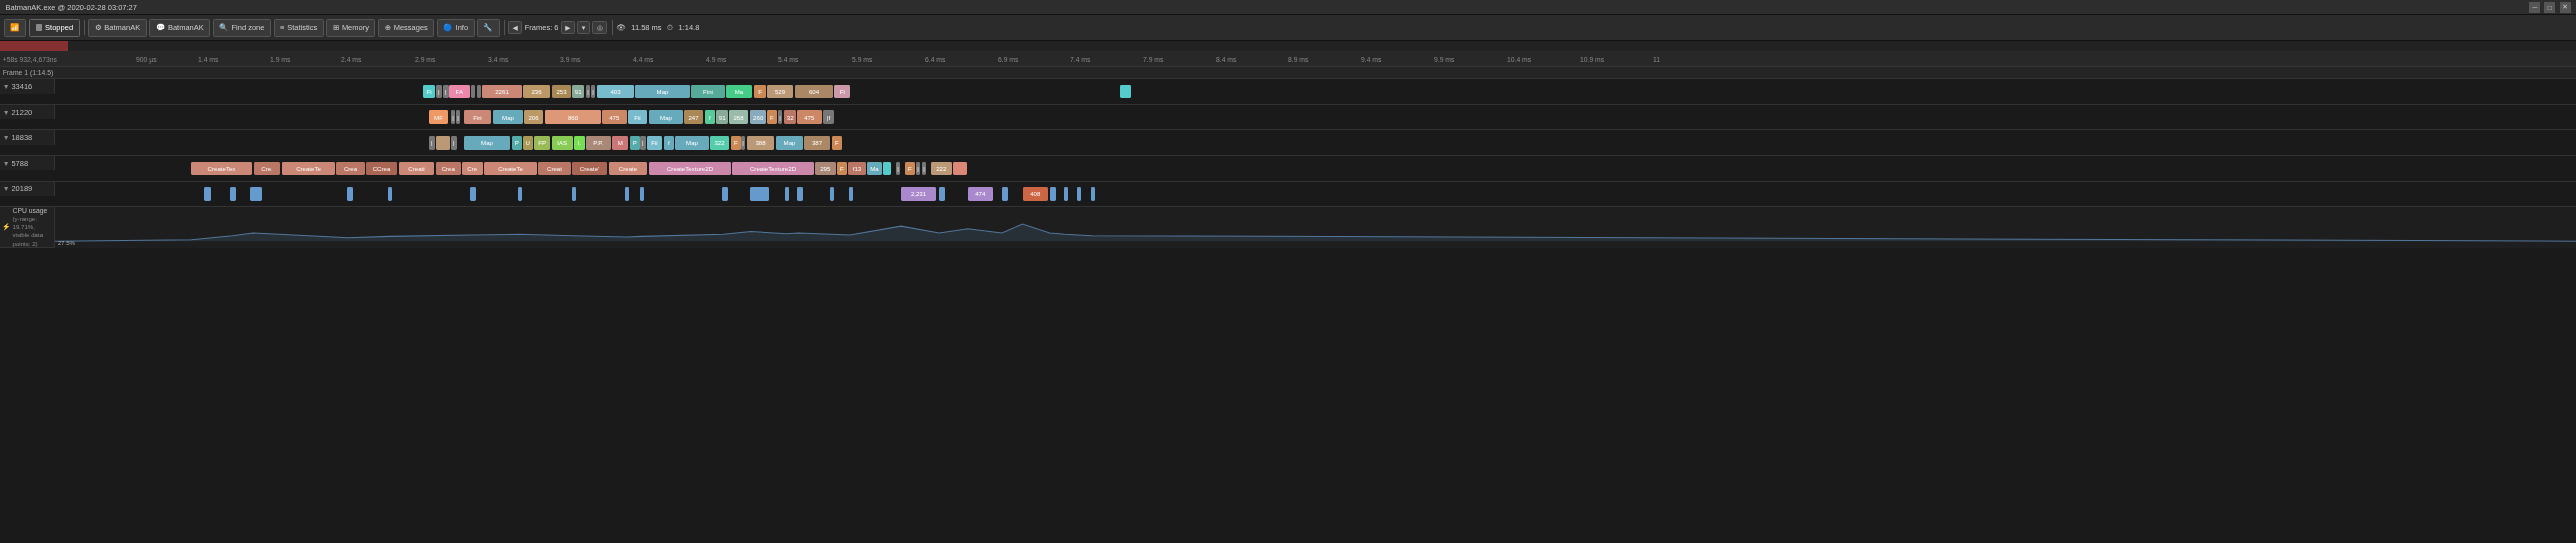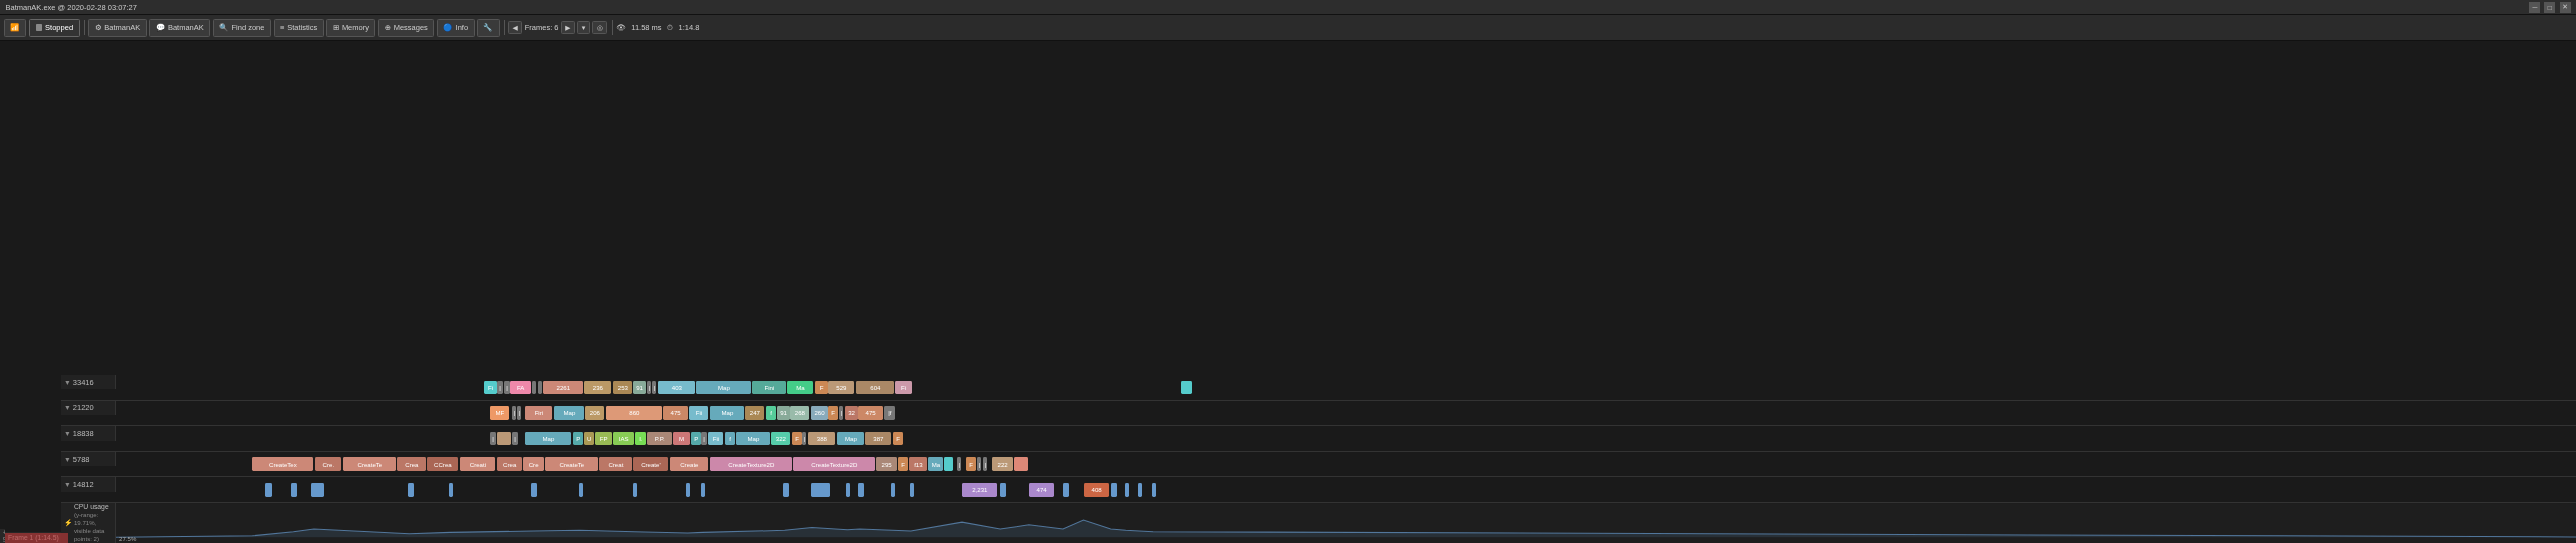--- a/index.html
+++ b/index.html
@@ -229,24 +229,23 @@
     }
     .cpu-track {
       flex: 1;
       height: 41px;
       position: relative;
       overflow: hidden;
     }
 
     .main-content {
       display: flex;
-      flex-direction: row;
+      flex-direction: column;
       height: calc(544px - 15px - 26px);
       overflow: hidden;
-      align-items: flex-end;
     }
 
     
     .timeline-strip {
       height: 11px;
       background: #222;
       position: relative;
       border-bottom: 0.7px solid #2a2a2a;
     }
     .timeline-strip-highlight {
@@ -505,21 +504,21 @@
         <div class="block" style="left:861px;width:4.1px;background:#777;top:5.5px;">|</div>
         <div class="block" style="left:867px;width:4.1px;background:#777;top:5.5px;">|</div>
         <div class="block" style="left:876px;width:20.5px;background:#b97;top:5.5px;">222</div>
         <div class="block" style="left:898px;width:13.6px;background:#d87;top:5.5px;"></div>
       </div>
     </div>
 
     <div class="thread-row">
       <div class="thread-label">
         <span class="arrow">▼</span>
-        <span>14812</span>
+        <span>20189</span>
       </div>
       <div class="thread-track" style="height:24.6px;">
         <div class="block" style="left:149px;width:6.8px;background:#6699cc;top:5.5px;"></div>
         <div class="block" style="left:175px;width:5.5px;background:#6699cc;top:5.5px;"></div>
         <div class="block" style="left:195px;width:12.3px;background:#6699cc;top:5.5px;"></div>
         <div class="block" style="left:292px;width:5.5px;background:#6699cc;top:5.5px;"></div>
         <div class="block" style="left:333px;width:4.1px;background:#6699cc;top:5.5px;"></div>
         <div class="block" style="left:415px;width:5.5px;background:#6699cc;top:5.5px;"></div>
         <div class="block" style="left:463px;width:4.1px;background:#6699cc;top:5.5px;"></div>
         <div class="block" style="left:517px;width:4.1px;background:#6699cc;top:5.5px;"></div>

